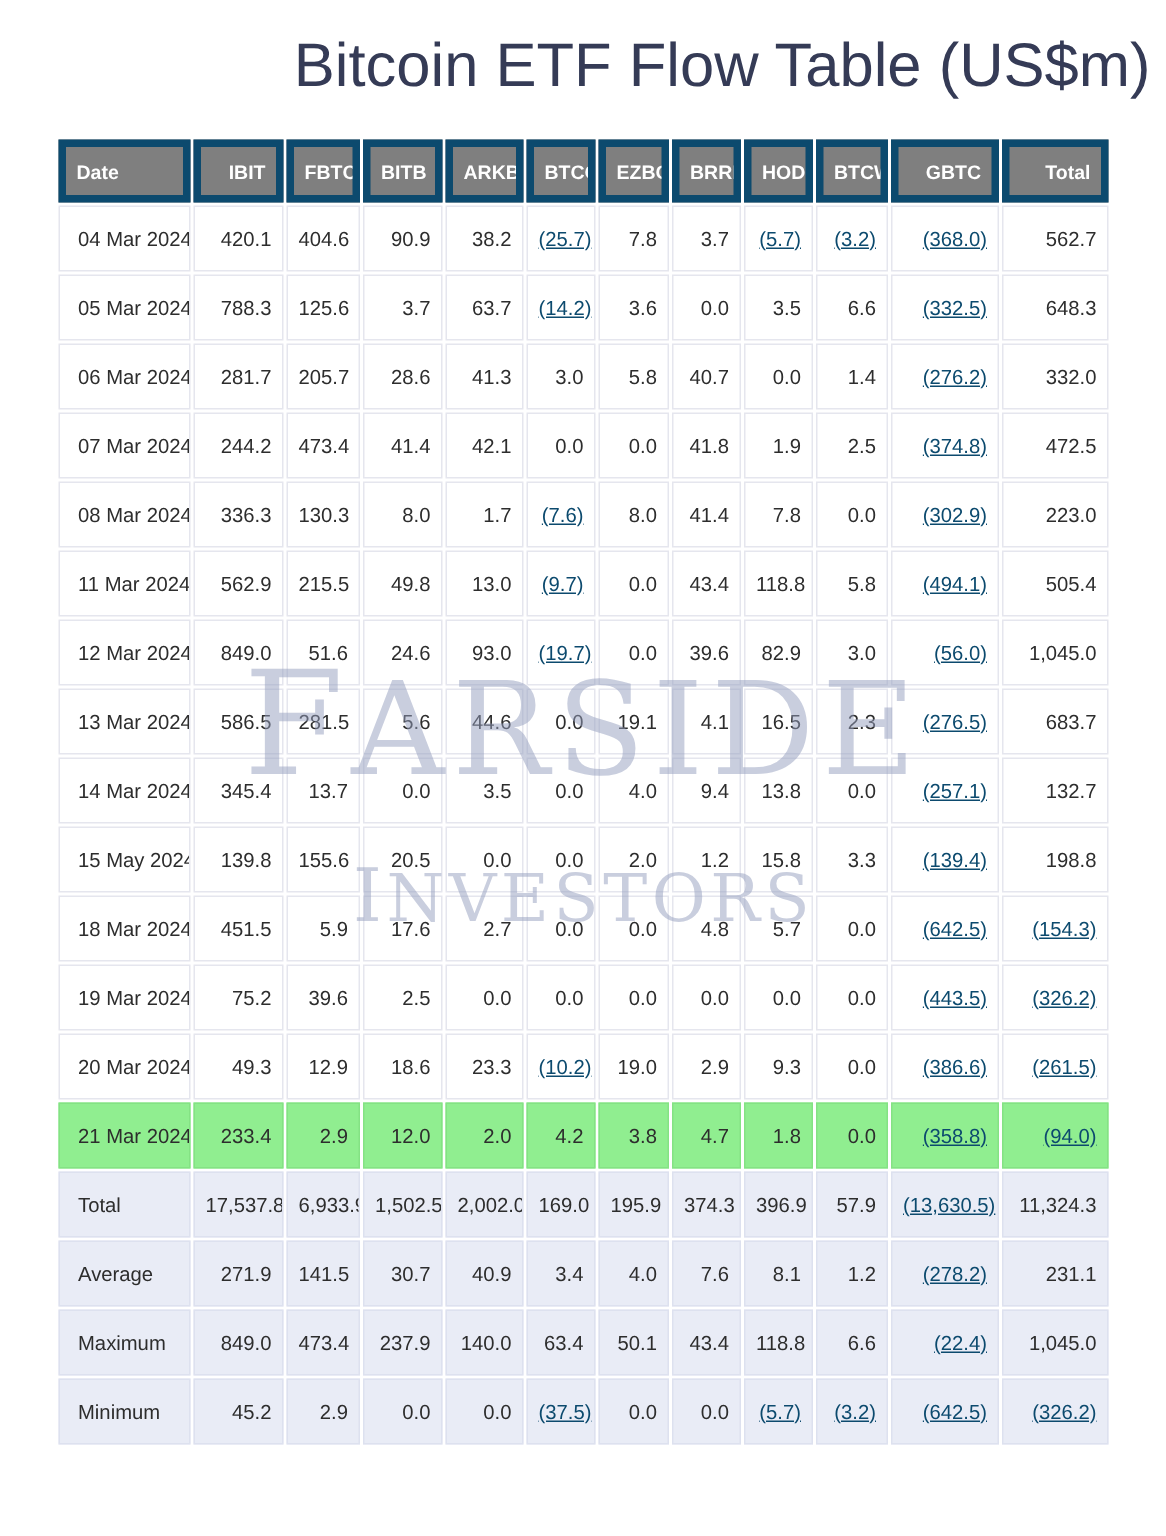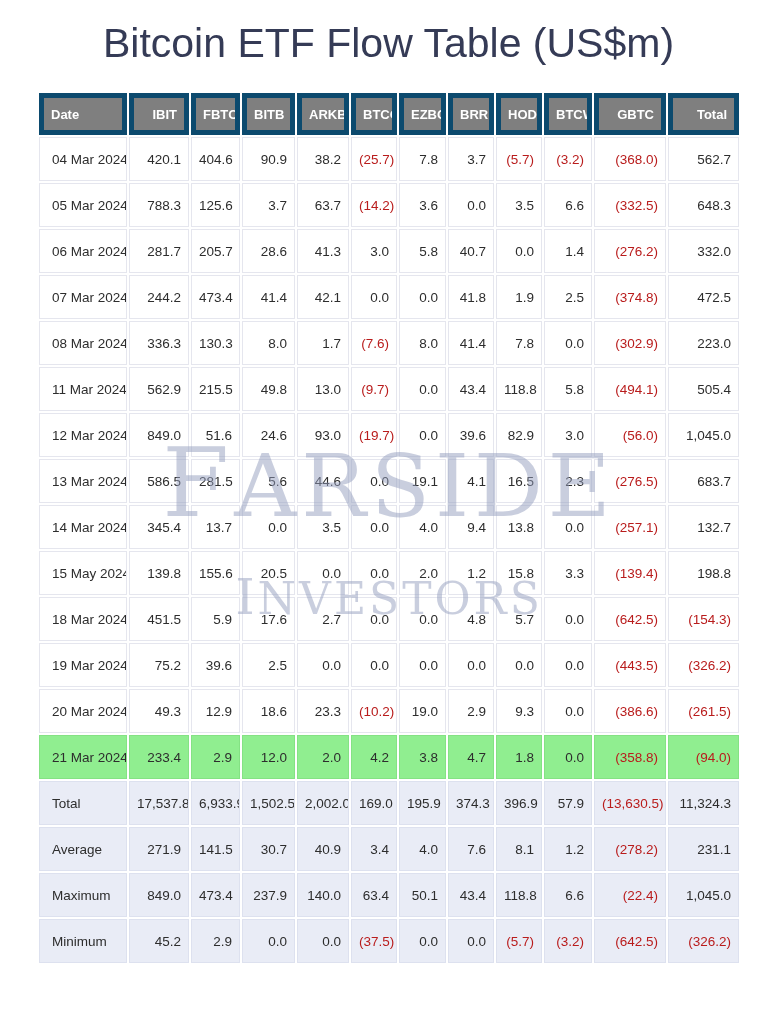--- a/index.html
+++ b/index.html
@@ -10,21 +10,21 @@
     font-family: "Liberation Sans", sans-serif;
   }
   .page {
     position: relative;
     width: 777px;
     min-height: 1024px;
     overflow: hidden;
   }
   h1.title {
     margin: 20px 10px 24px;
-    text-align: center;
+    text-align: right;
     font-size: 41px;
     font-weight: 400;
     letter-spacing: 0px;
     color: #353b56;
     font-family: "Liberation Sans", sans-serif;
   }
   .table-wrap {
     position: relative;
     width: 704px;
     margin: 0 0 0 37px;
@@ -63,21 +63,21 @@
   }
   td.left { text-align: left; padding-left: 12px; }
   tr.highlight td {
     background: #90EE90;
     border-color: #84e284;
   }
   tr.summary td {
     background: #e9ecf6;
     border-color: #dde1ef;
   }
-  .neg { color: #b91c1c; }
+  .neg { color: #0c4a6e; text-decoration: underline; }
   .watermark {
     position: absolute;
     left: 0;
     right: 0;
     text-align: center;
     font-family: "DejaVu Serif", serif;
     color: rgba(148, 158, 190, 0.5);
     pointer-events: none;
     line-height: 1;
     z-index: 5;

